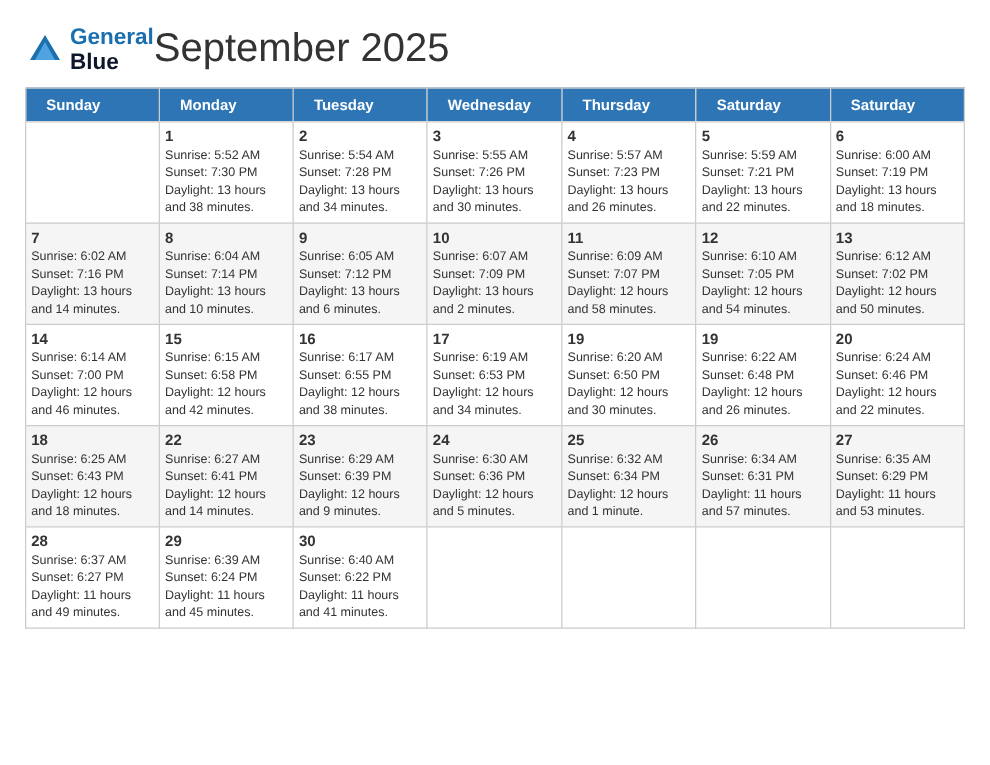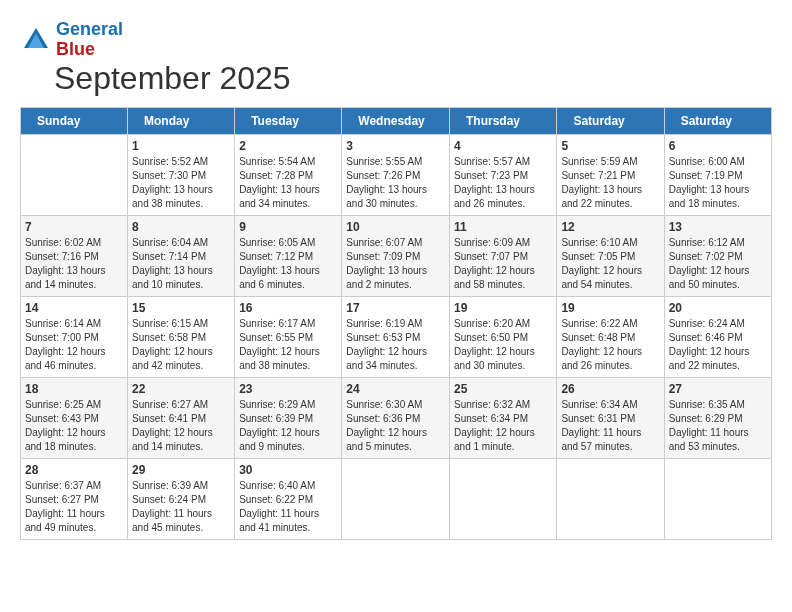--- a/index.html
+++ b/index.html
@@ -8,21 +8,20 @@
       background: #fff;
       width: 792px;
       min-height: 612px;
       padding: 20px;
     }
     .header {
       display: flex;
       justify-content: flex-start;
       align-items: flex-start;
       margin-bottom: 10px;
-      flex-direction: column;
     }
     .logo {
       display: flex;
       align-items: center;
       gap: 4px;
     }
     .logo-text {
       font-size: 18px;
       font-weight: bold;
       color: #333;
@@ -35,21 +34,20 @@
       width: 32px;
       height: 32px;
     }
     .title-block {
       text-align: right;
     }
     .month-title {
       font-size: 32px;
       color: #333;
       font-weight: normal;
-      margin-left: 34px;
     }
     .subtitle {
       font-size: 14px;
       color: #555;
     }
     table {
       width: 100%;
       border-collapse: collapse;
       font-size: 10.5px;
     }
@@ -93,21 +91,21 @@
 <body>
 
 <div class="header">
   <div class="logo">
     <svg class="logo-icon" viewBox="0 0 40 40" xmlns="http://www.w3.org/2000/svg">
       <polygon points="20,5 35,30 5,30" fill="#1a6faf"></polygon>
       <polygon points="20,12 30,30 10,30" fill="#4fa3e0"></polygon>
     </svg>
     <div class="logo-text">
       <div><span>General</span></div>
-      <div style="color:#b91c1c;">Blue</div>
+      <div style="color:#0f172a;">Blue</div>
     </div>
   </div>
   <div class="title-block">
     <div class="month-title">September 2025</div>
   </div>
 </div>
 
 <table>
   <thead>
     <tr>

